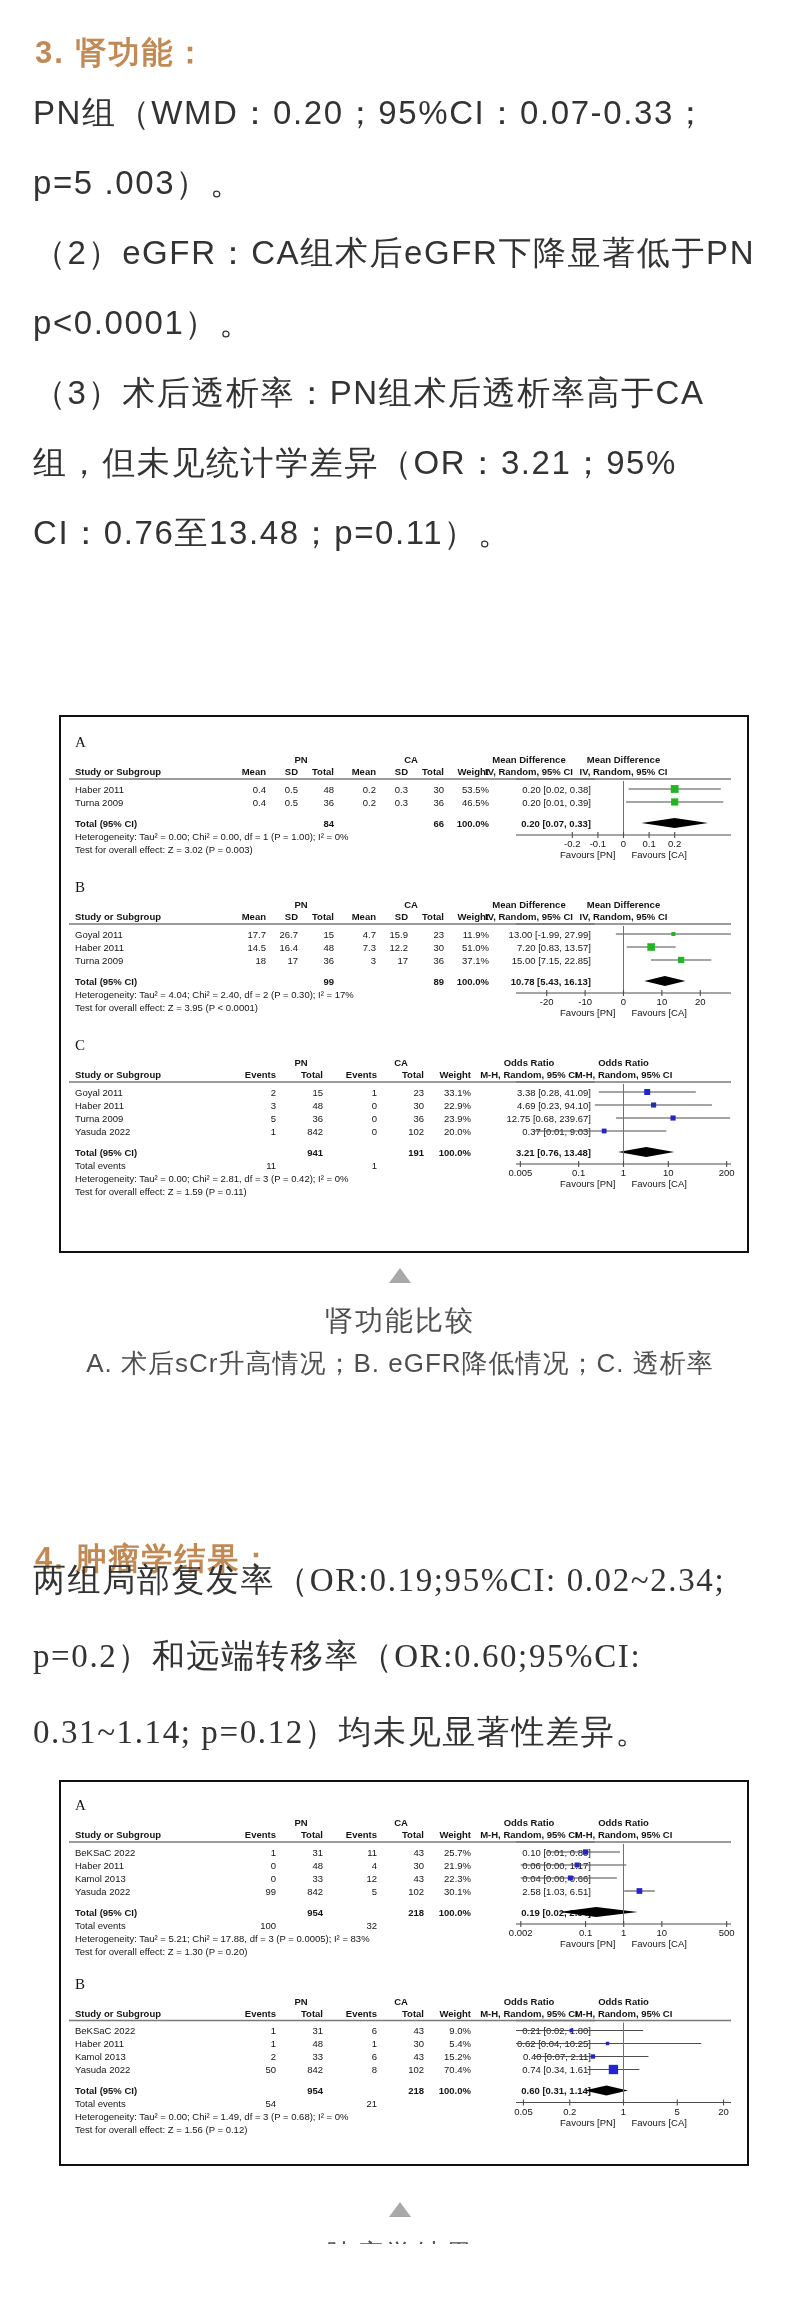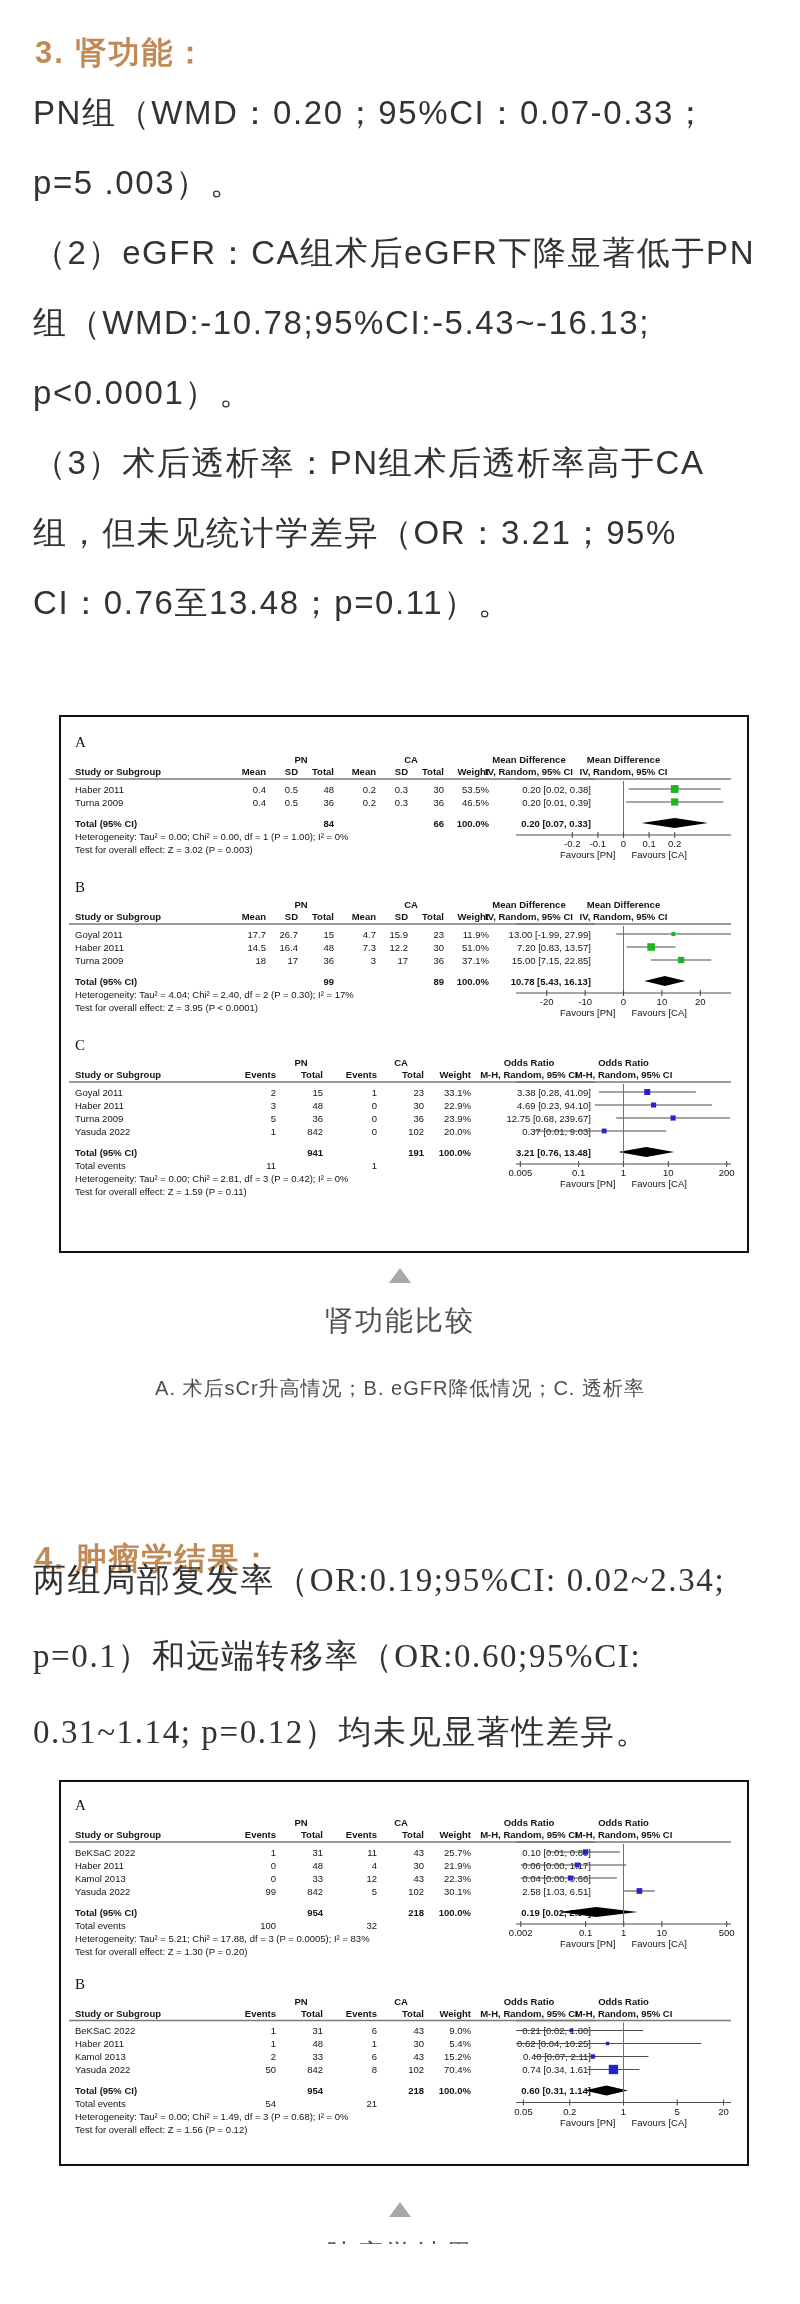--- a/index.html
+++ b/index.html
@@ -10,34 +10,33 @@
   .bodyblock{position:absolute;left:33px;right:30px;color:#333;}
   .bodyline{height:70px;line-height:70px;font-size:33px;letter-spacing:1.6px;white-space:nowrap;}
   .bodyblock.s4 .bodyline{height:76px;line-height:76px;}
   .figure{position:absolute;left:59px;width:690px;background:#fff;border:2px solid #111;
           box-sizing:border-box;}
   .figure svg{display:block;width:100%;height:100%;}
   .tri{position:absolute;left:389px;width:0;height:0;border-left:11px solid transparent;
        border-right:11px solid transparent;border-bottom:15px solid #a9a9a9;}
   .cap{position:absolute;left:0;width:800px;text-align:center;color:#4f4f4f;white-space:nowrap;}
   .cap.t{font-size:28px;letter-spacing:2px;}
-  .cap.s{font-size:20px;letter-spacing:1px;margin-top:29px;}
+  .cap.s{font-size:26px;letter-spacing:1px;}
 </style>
 </head>
 <body>
 
 <div class="page">
 
   <div class="heading" style="top:32px;">3. 肾功能：</div>
 
   <div class="bodyblock" style="top:78px;">
     <div class="bodyline">PN组（WMD：0.20；95%CI：0.07-0.33；</div>
     <div class="bodyline">p=5 .003）。</div>
     <div class="bodyline">（2）eGFR：CA组术后eGFR下降显著低于PN</div>
-    <div class="bodyline">组（WMD:-10.78;95%CI:-5.43~-16.13;</div>
     <div class="bodyline">p&lt;0.0001）。</div>
     <div class="bodyline">（3）术后透析率：PN组术后透析率高于CA</div>
     <div class="bodyline">组，但未见统计学差异（OR：3.21；95%</div>
     <div class="bodyline">CI：0.76至13.48；p=0.11）。</div>
   </div>
 
   <div class="figure" style="top:715px;height:538px;">
     <svg id="fig1-svg" viewBox="0 0 686 534">
         <text x="14" y="30" fill="#141414" font-size="15" text-anchor="start" font-weight="normal" font-family="&quot;Liberation Serif&quot;,serif">A</text>
         <text x="240" y="46" fill="#141414" font-size="9.5" text-anchor="middle" font-weight="bold" font-family="&quot;Liberation Sans&quot;,sans-serif">PN</text>
@@ -252,21 +251,21 @@
   </div>
 
   <div class="tri" style="top:1268px;"></div>
   <div class="cap t" style="top:1302px;">肾功能比较</div>
   <div class="cap s" style="top:1346px;">A.  术后sCr升高情况；B. eGFR降低情况；C. 透析率</div>
 
   <div class="heading" style="top:1538px;">4. 肿瘤学结果：</div>
 
   <div class="bodyblock s4" style="top:1542px;font-family:Liberation Serif, serif;">
     <div class="bodyline">两组局部复发率（OR:0.19;95%CI: 0.02~2.34;</div>
-    <div class="bodyline">p=0.1）和远端转移率（OR:0.60;95%CI:</div>
+    <div class="bodyline">p=0.2）和远端转移率（OR:0.60;95%CI:</div>
     <div class="bodyline">0.31~1.14; p=0.12）均未见显著性差异。</div>
   </div>
 
   <div class="figure" style="top:1780px;height:386px;">
     <svg id="fig2-svg" viewBox="0 0 686 382">
         <text x="14" y="28" fill="#141414" font-size="15" text-anchor="start" font-weight="normal" font-family="&quot;Liberation Serif&quot;,serif">A</text>
         <text x="240" y="44" fill="#141414" font-size="9.5" text-anchor="middle" font-weight="bold" font-family="&quot;Liberation Sans&quot;,sans-serif">PN</text>
         <text x="340" y="44" fill="#141414" font-size="9.5" text-anchor="middle" font-weight="bold" font-family="&quot;Liberation Sans&quot;,sans-serif">CA</text>
         <text x="468" y="44" fill="#141414" font-size="9.5" text-anchor="middle" font-weight="bold" font-family="&quot;Liberation Sans&quot;,sans-serif">Odds Ratio</text>
         <text x="562.5" y="44" fill="#141414" font-size="9.5" text-anchor="middle" font-weight="bold" font-family="&quot;Liberation Sans&quot;,sans-serif">Odds Ratio</text>

